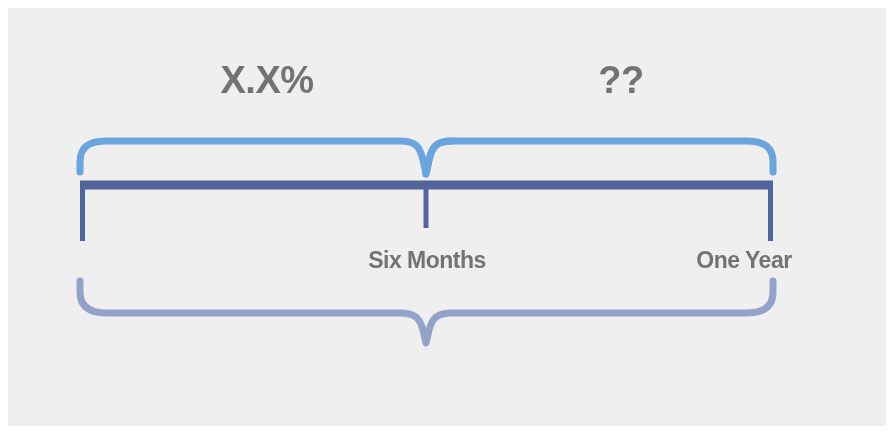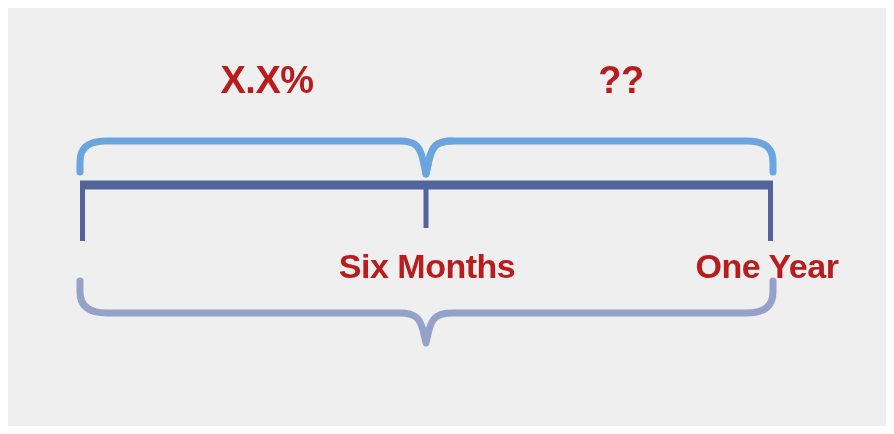--- a/index.html
+++ b/index.html
@@ -34,49 +34,49 @@
   #vector-layer {
     position: absolute;
     left: 0;
     top: 0;
     width: 894px;
     height: 434px;
   }
 
   .label {
     position: absolute;
-    color: #b91c1c;
+    color: #737373;
     font-family: "Liberation Sans", sans-serif;
     font-weight: bold;
     white-space: nowrap;
     line-height: 1;
     letter-spacing: -0.5px;
   }
 
   .label-bracket {
     font-size: 38px;
     transform: translateX(-50%);
   }
 
   .label-tick {
-    font-size: 34px;
+    font-size: 23px;
     transform: translateX(-50%);
   }
 
   
   #label-upper-left  { left: 267px; top: 61px; }
   
   #label-upper-right { left: 621px; top: 61px; }
   
   #label-lower       { left: 427px; top: 344px; }
 
   
   #label-six-months  { left: 427px; top: 249px; }
   
-  #label-one-year    { left: 767px; top: 249px; }
+  #label-one-year    { left: 744px; top: 249px; }
 </style>
 </head>
 <body>
 
 <div id="diagram-root">
 
   <div id="panel"></div>
 
   <svg id="vector-layer" viewBox="0 0 894 434" width="894" height="434" xmlns="http://www.w3.org/2000/svg">
 

